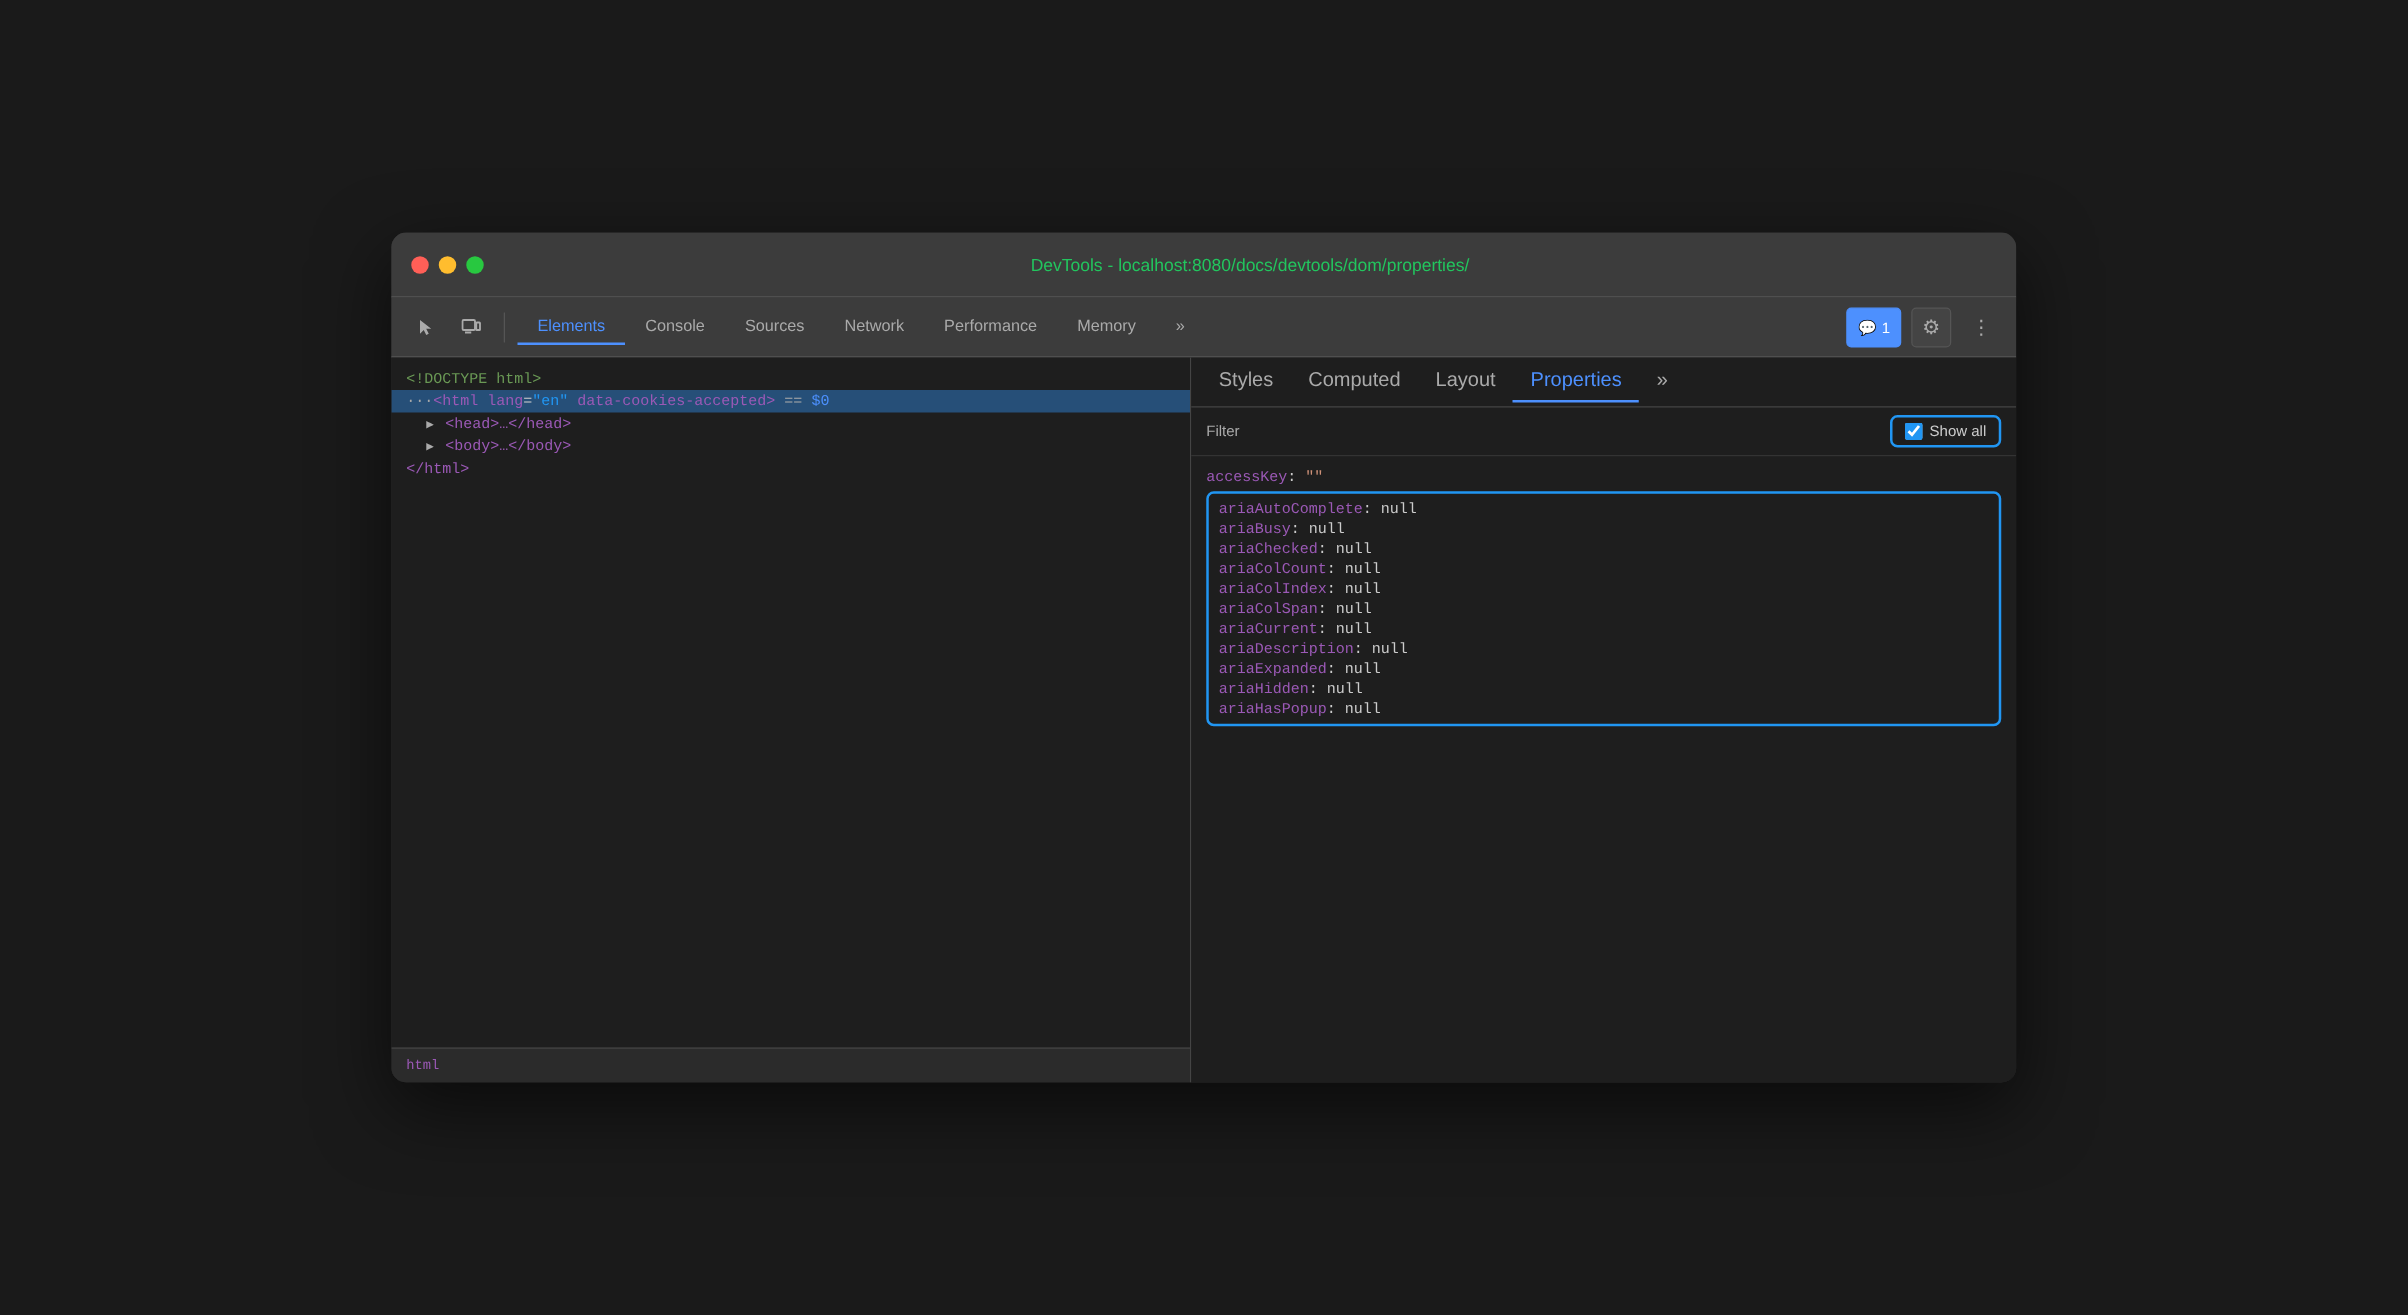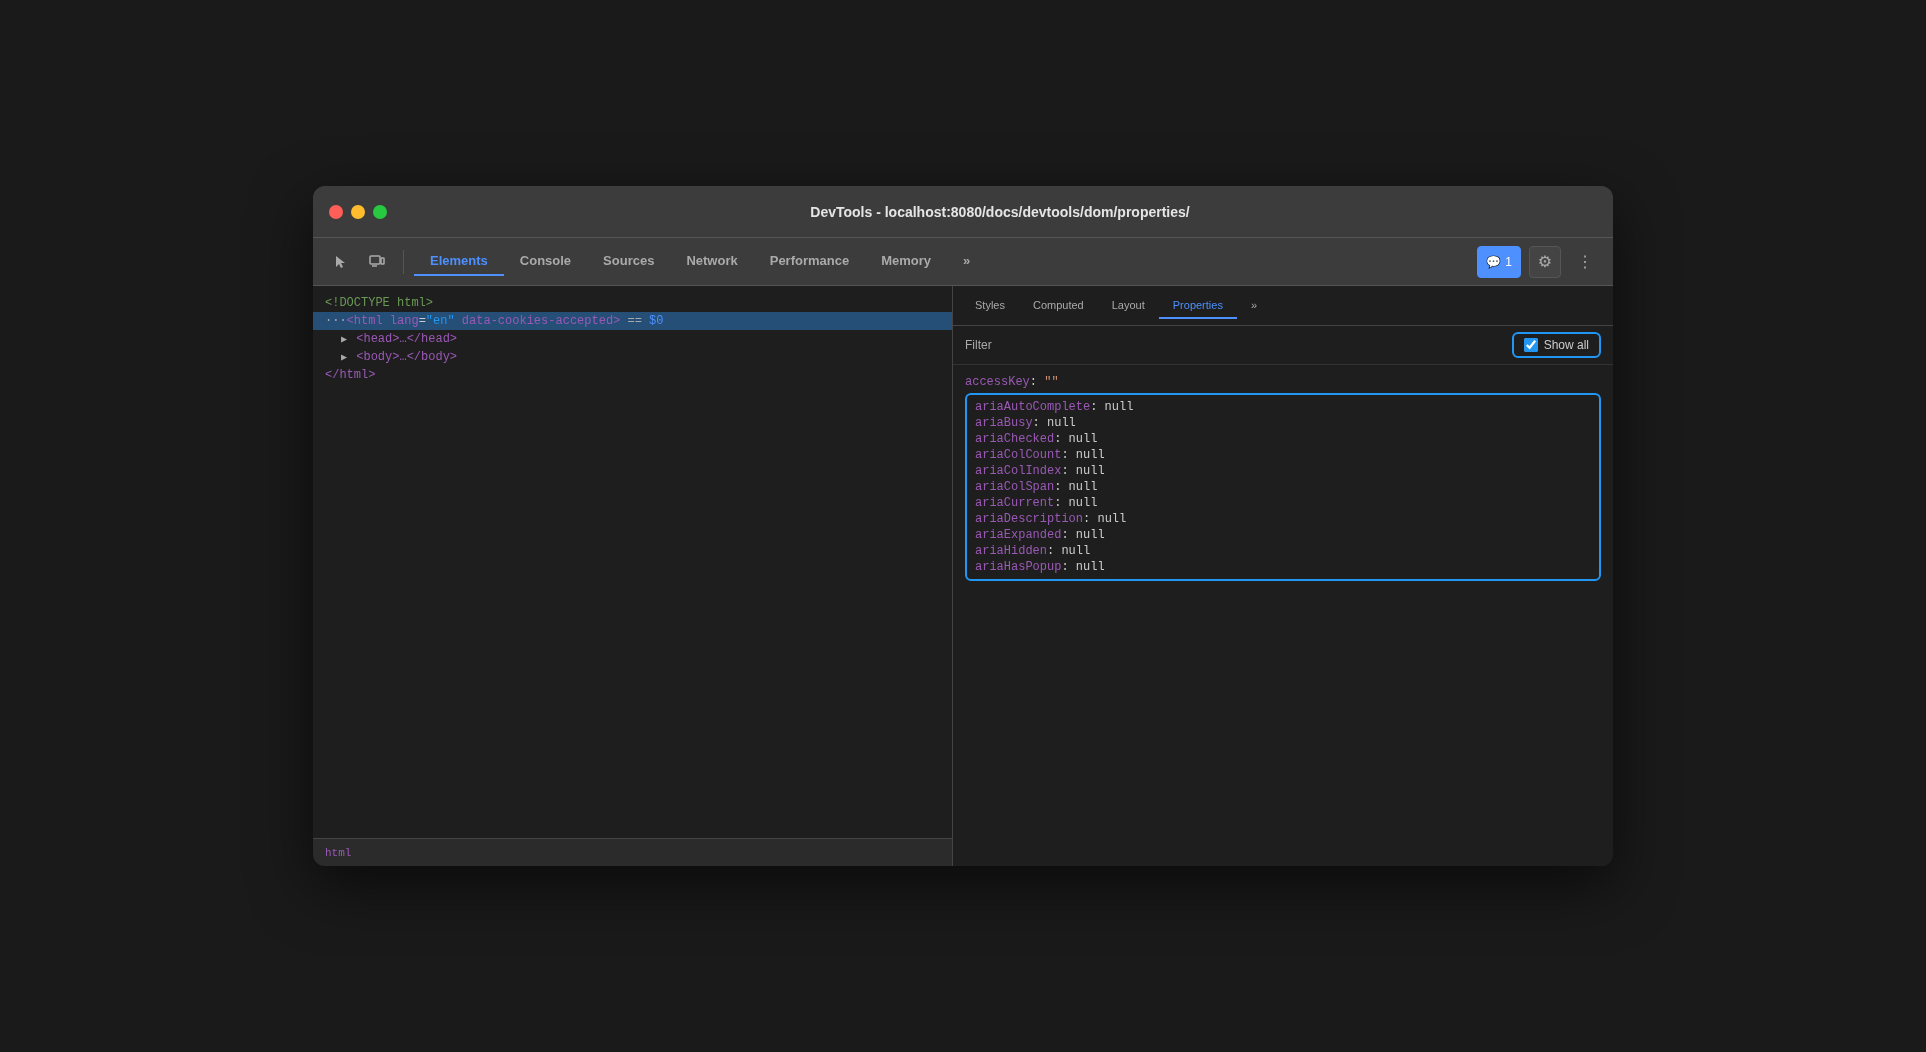--- a/index.html
+++ b/index.html
@@ -43,23 +43,23 @@
       border-radius: 50%;
     }
 
     .traffic-light.red { background: #ff5f57; }
     .traffic-light.yellow { background: #ffbd2e; }
     .traffic-light.green { background: #28c840; }
 
     .title-text {
       flex: 1;
       text-align: center;
-      color: #e5e5e5;
+      color: #22c55e;
       font-size: 14px;
-      font-weight: 700;
+      font-weight: 400;
     }
 
     
     .toolbar {
       background: #3c3c3c;
       height: 48px;
       display: flex;
       align-items: center;
       padding: 0 12px;
       border-bottom: 1px solid #555;
@@ -83,21 +83,20 @@
       height: 24px;
       background: #555;
       margin: 0 6px;
     }
 
     .tabs {
       display: flex;
       align-items: flex-end;
       gap: 0;
       flex: 1;
-      font-weight: bold;
     }
 
     .tab {
       padding: 6px 16px;
       color: #aaa;
       font-size: 13px;
       cursor: pointer;
       border-bottom: 2px solid transparent;
       white-space: nowrap;
     }
@@ -208,21 +207,21 @@
       align-items: center;
       padding: 0 8px;
       border-bottom: 1px solid #444;
       height: 40px;
       gap: 0;
     }
 
     .props-tab {
       padding: 6px 14px;
       color: #aaa;
-      font-size: 11px;
+      font-size: 16px;
       cursor: pointer;
       border-bottom: 2px solid transparent;
       white-space: nowrap;
     }
 
     .props-tab.active {
       color: #4d90fe;
       border-bottom: 2px solid #4d90fe;
     }
 

